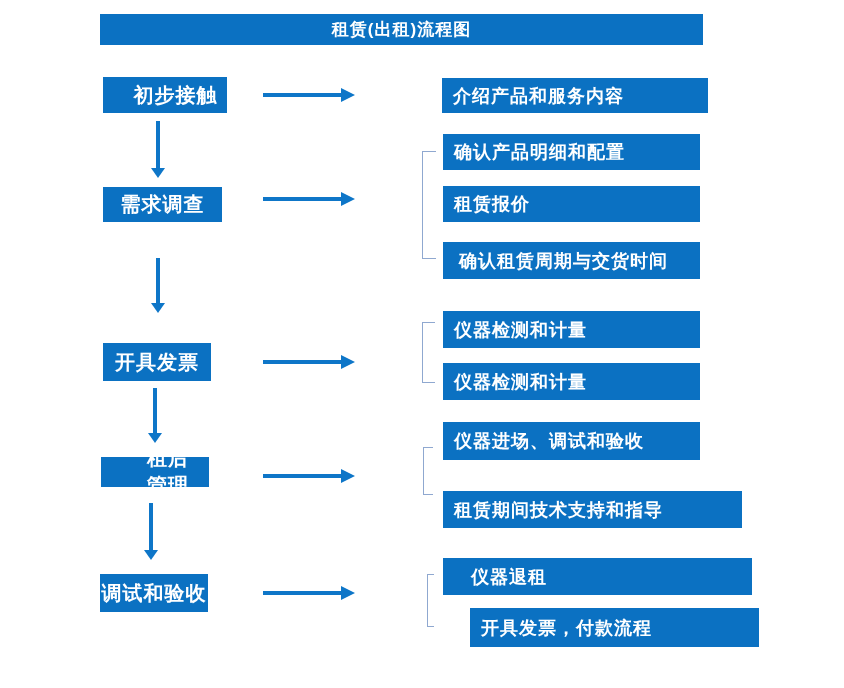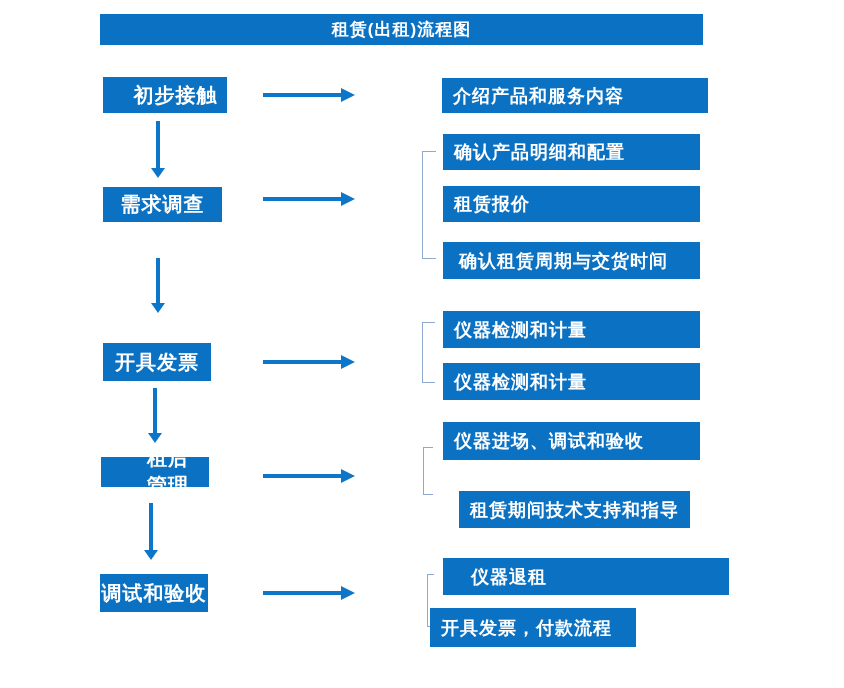--- a/index.html
+++ b/index.html
@@ -107,18 +107,18 @@
   <div class="abs bluebox detail-box" style="left:442px;top:78px;width:266px;height:35px;">介绍产品和服务内容</div>
 
   <div class="abs bluebox detail-box" style="left:443px;top:134px;width:257px;height:36px;text-align:center;">确认产品明细和配置</div>
   <div class="abs bluebox detail-box" style="left:443px;top:186px;width:257px;height:36px;">租赁报价</div>
   <div class="abs bluebox detail-box" style="left:443px;top:242px;width:257px;height:37px;padding-left:16px;">确认租赁周期与交货时间</div>
 
   <div class="abs bluebox detail-box" style="left:443px;top:311px;width:257px;height:37px;">仪器检测和计量</div>
   <div class="abs bluebox detail-box" style="left:443px;top:363px;width:257px;height:37px;">仪器检测和计量</div>
 
   <div class="abs bluebox detail-box" style="left:443px;top:422px;width:257px;height:38px;">仪器进场、调试和验收</div>
-  <div class="abs bluebox detail-box" style="left:459px;top:491px;width:231px;height:37px;">租赁期间技术支持和指导</div>
+  <div class="abs bluebox detail-box" style="left:443px;top:491px;width:299px;height:37px;">租赁期间技术支持和指导</div>
 
-  <div class="abs bluebox detail-box" style="left:443px;top:558px;width:286px;height:37px;padding-left:28px;">仪器退租</div>
-  <div class="abs bluebox detail-box" style="left:430px;top:608px;width:206px;height:39px;">开具发票，付款流程</div>
+  <div class="abs bluebox detail-box" style="left:443px;top:558px;width:309px;height:37px;padding-left:28px;">仪器退租</div>
+  <div class="abs bluebox detail-box" style="left:470px;top:608px;width:289px;height:39px;">开具发票，付款流程</div>
 
 </div>
 
 </body></html>

